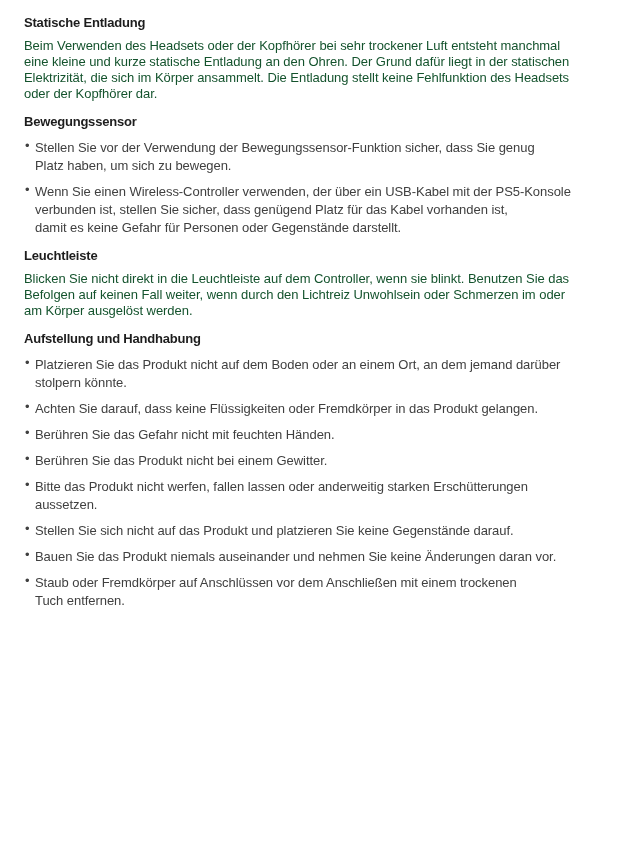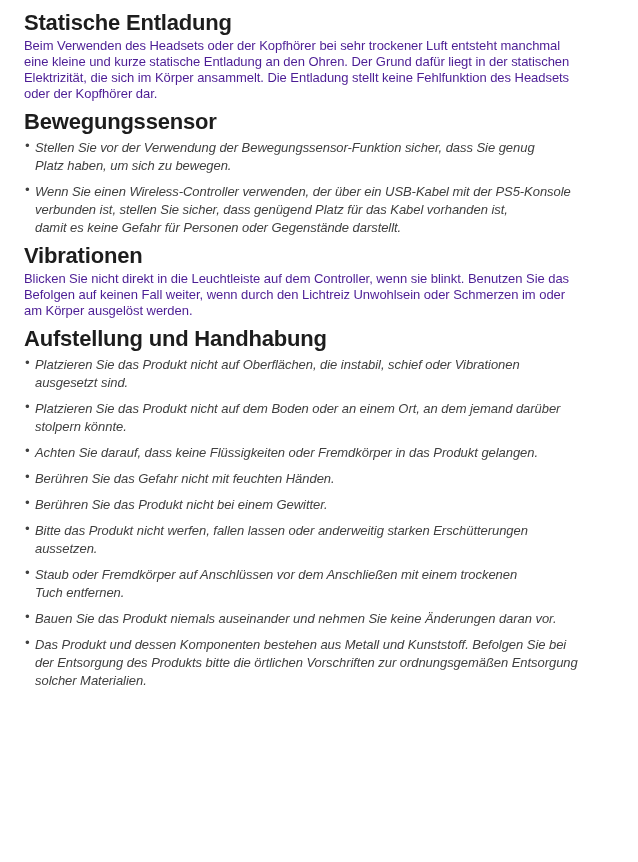--- a/index.html
+++ b/index.html
@@ -18,44 +18,43 @@
     width: 638px;
     height: 862px;
     padding: 12px 8px 0 24px;
     background: #ffffff;
   }
   section {
     margin: 0 0 9px 0;
   }
   .hd {
     margin: 0 0 4px 0;
-    font-size: 22px;
+    font-size: 13px;
     line-height: 22px;
     font-weight: 700;
     color: #1d1d1d;
     letter-spacing: -0.2px;
   }
   .body-text {
     margin: 0;
     font-size: 13px;
     line-height: 16px;
-    color: #4c1d95;
+    color: #14532d;
     white-space: pre-line;
     letter-spacing: -0.05px;
   }
   ul.bullets {
     list-style: none;
     margin: 5px 0 0 0;
     padding: 0;
   }
   ul.bullets li {
     position: relative;
     padding-left: 11px;
     margin: 0 0 8px 0;
-    font-style: italic;
   }
   ul.bullets li .bullet-marker::before {
     content: "\2022";
     position: absolute;
     left: 1px;
     top: 0;
     font-size: 13px;
     line-height: 16px;
     color: #404040;
   }
@@ -91,34 +90,29 @@
       <li>
         <span class="bullet-marker"></span>
         <span class="li-text">Wenn Sie einen Wireless-Controller verwenden, der über ein USB-Kabel mit der PS5-Konsole
 verbunden ist, stellen Sie sicher, dass genügend Platz für das Kabel vorhanden ist,
 damit es keine Gefahr für Personen oder Gegenstände darstellt.</span>
       </li>
     </ul>
   </section>
 
   <section>
-    <h2 class="hd">Vibrationen</h2>
+    <h2 class="hd">Leuchtleiste</h2>
     <p class="body-text">Blicken Sie nicht direkt in die Leuchtleiste auf dem Controller, wenn sie blinkt. Benutzen Sie das
 Befolgen auf keinen Fall weiter, wenn durch den Lichtreiz Unwohlsein oder Schmerzen im oder
 am Körper ausgelöst werden.</p>
   </section>
 
   <section>
     <h2 class="hd">Aufstellung und Handhabung</h2>
     <ul class="bullets">
-      <li>
-        <span class="bullet-marker"></span>
-        <span class="li-text">Platzieren Sie das Produkt nicht auf Oberflächen, die instabil, schief oder Vibrationen
-ausgesetzt sind.</span>
-      </li>
       <li>
         <span class="bullet-marker"></span>
         <span class="li-text">Platzieren Sie das Produkt nicht auf dem Boden oder an einem Ort, an dem jemand darüber
 stolpern könnte.</span>
       </li>
       <li>
         <span class="bullet-marker"></span>
         <span class="li-text">Achten Sie darauf, dass keine Flüssigkeiten oder Fremdkörper in das Produkt gelangen.</span>
       </li>
       <li>
@@ -129,29 +123,27 @@
         <span class="bullet-marker"></span>
         <span class="li-text">Berühren Sie das Produkt nicht bei einem Gewitter.</span>
       </li>
       <li>
         <span class="bullet-marker"></span>
         <span class="li-text">Bitte das Produkt nicht werfen, fallen lassen oder anderweitig starken Erschütterungen
 aussetzen.</span>
       </li>
       <li>
         <span class="bullet-marker"></span>
-        <span class="li-text">Staub oder Fremdkörper auf Anschlüssen vor dem Anschließen mit einem trockenen
-Tuch entfernen.</span>
+        <span class="li-text">Stellen Sie sich nicht auf das Produkt und platzieren Sie keine Gegenstände darauf.</span>
       </li>
       <li>
         <span class="bullet-marker"></span>
         <span class="li-text">Bauen Sie das Produkt niemals auseinander und nehmen Sie keine Änderungen daran vor.</span>
       </li>
       <li>
         <span class="bullet-marker"></span>
-        <span class="li-text">Das Produkt und dessen Komponenten bestehen aus Metall und Kunststoff. Befolgen Sie bei
-der Entsorgung des Produkts bitte die örtlichen Vorschriften zur ordnungsgemäßen Entsorgung
-solcher Materialien.</span>
+        <span class="li-text">Staub oder Fremdkörper auf Anschlüssen vor dem Anschließen mit einem trockenen
+Tuch entfernen.</span>
       </li>
     </ul>
   </section>
 
 </div>
 
 </body></html>

